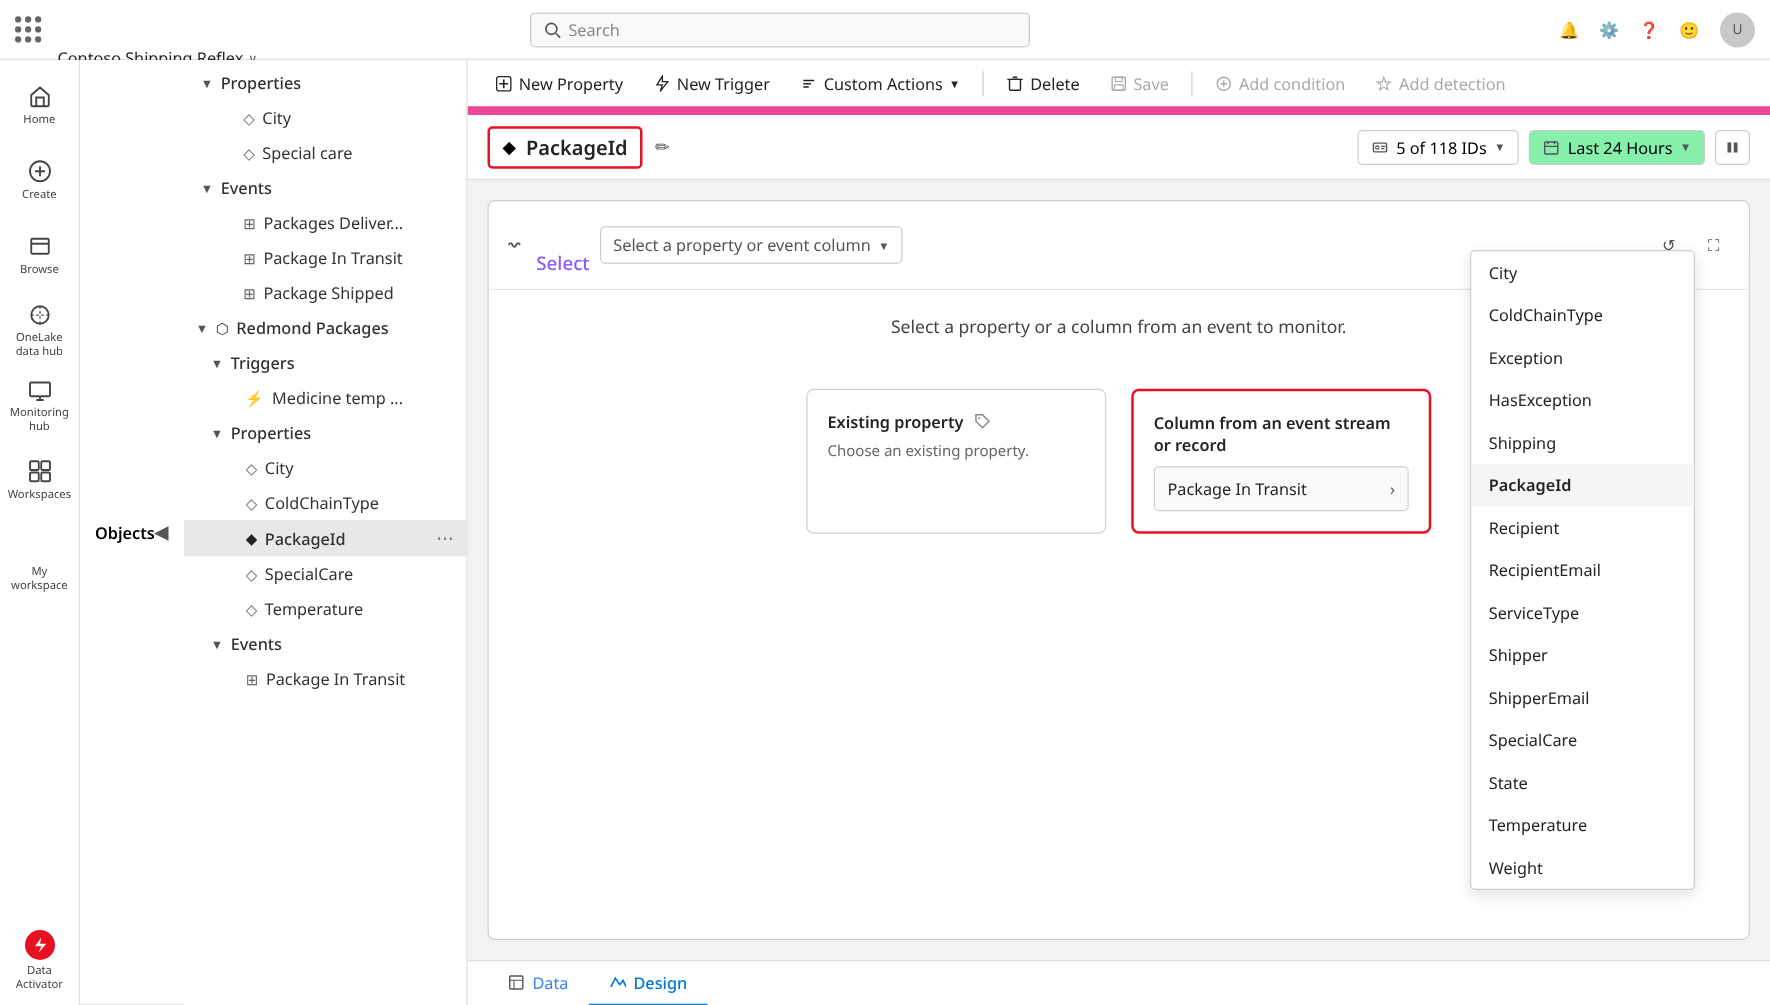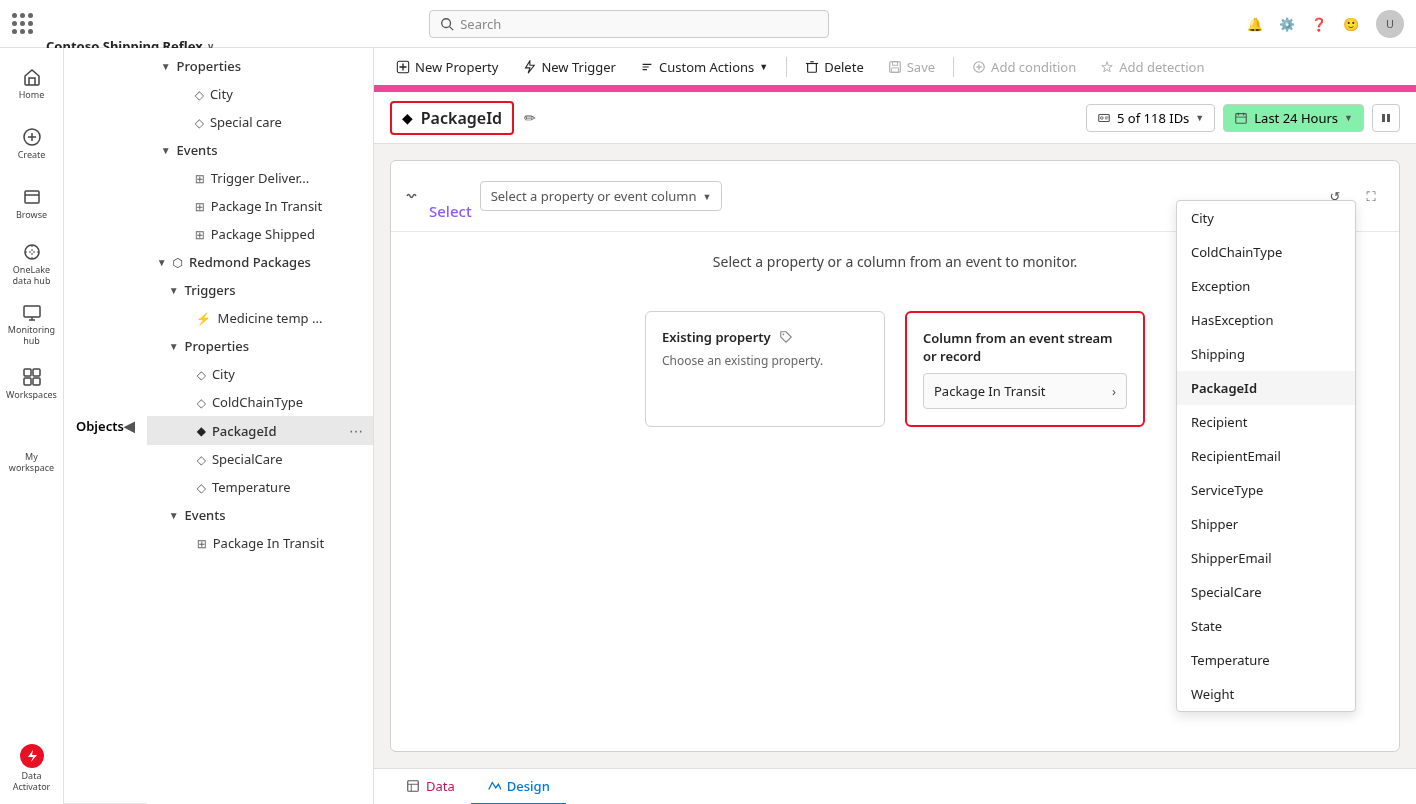--- a/index.html
+++ b/index.html
@@ -13,21 +13,21 @@
       display: flex;
       align-items: center;
       padding: 0 12px;
       gap: 12px;
       flex-shrink: 0;
     }
     .top-nav-dots {
       display: grid; grid-template-columns: repeat(3,6px); grid-template-rows: repeat(3,6px); gap: 2px; cursor: pointer;
     }
     .top-nav-dots span { width: 5px; height: 5px; background: #666; border-radius: 50%; display: block; }
-    .app-name { font-size: 14px; font-weight: 700; color: #242424; display: flex; align-items: center; gap: 4px; cursor: pointer; margin-top: 44px; }
+    .app-name { font-size: 14px; font-weight: 400; color: #242424; display: flex; align-items: center; gap: 4px; cursor: pointer; margin-top: 44px; }
     .app-name-chevron { font-size: 10px; color: #555; }
     .top-nav-search {
       flex: 1; max-width: 400px; margin: 0 auto;
       display: flex; align-items: center; gap: 6px;
       border: 1px solid #ccc; border-radius: 4px;
       padding: 4px 10px; background: #f9f9f9; color: #555;
     }
     .top-nav-icons { margin-left: auto; display: flex; align-items: center; gap: 16px; color: #555; font-size: 16px; cursor: pointer; }
     .avatar { width: 28px; height: 28px; border-radius: 50%; background: #c8c8c8; display: flex; align-items: center; justify-content: center; font-size: 11px; color: #555; cursor: pointer; }
 
@@ -131,21 +131,21 @@
     }
     .pause-btn { width: 28px; height: 28px; border: 1px solid #ccc; border-radius: 4px; display: flex; align-items: center; justify-content: center; cursor: pointer; background: #fff; }
 
     
     .tabs-bar {
       display: flex; align-items: center; background: #fff; border-top: 1px solid #e0e0e0;
       padding: 0 16px; height: 36px; flex-shrink: 0; margin-top: auto;
     }
     .tab {
       padding: 0 16px; height: 36px; display: flex; align-items: center; gap: 6px;
-      cursor: pointer; color: #be185d; border-bottom: 2px solid transparent; font-size: 13px;
+      cursor: pointer; color: #3b82f6; border-bottom: 2px solid transparent; font-size: 13px;
     }
     .tab.active { color: #0078d4; border-bottom-color: #0078d4; font-weight: 500; }
 
     
     .select-area {
       flex: 1; padding: 16px; overflow: hidden; position: relative;
     }
     .select-panel {
       background: #fff; border: 1px solid #d0d0d0; border-radius: 6px;
       padding: 0; height: 100%;
@@ -322,21 +322,21 @@
         <span class="tree-item-icon">◇</span>
         <span>Special care</span>
       </div>
 
       <div class="tree-section-header">
         <span class="tree-chevron">▼</span>
         <span>Events</span>
       </div>
       <div class="tree-item tree-item-sub">
         <span class="tree-item-icon">⊞</span>
-        <span>Trigger Deliver...</span>
+        <span>Packages Deliver...</span>
       </div>
       <div class="tree-item tree-item-sub">
         <span class="tree-item-icon">⊞</span>
         <span>Package In Transit</span>
       </div>
       <div class="tree-item tree-item-sub">
         <span class="tree-item-icon">⊞</span>
         <span>Package Shipped</span>
       </div>
 

